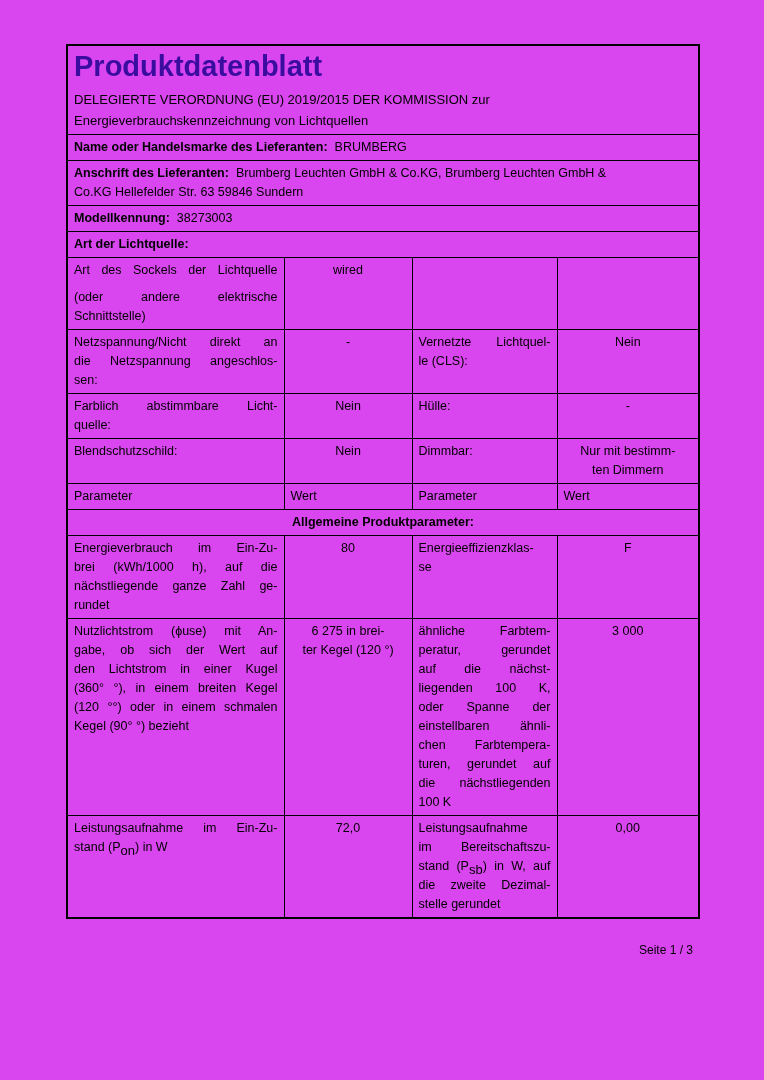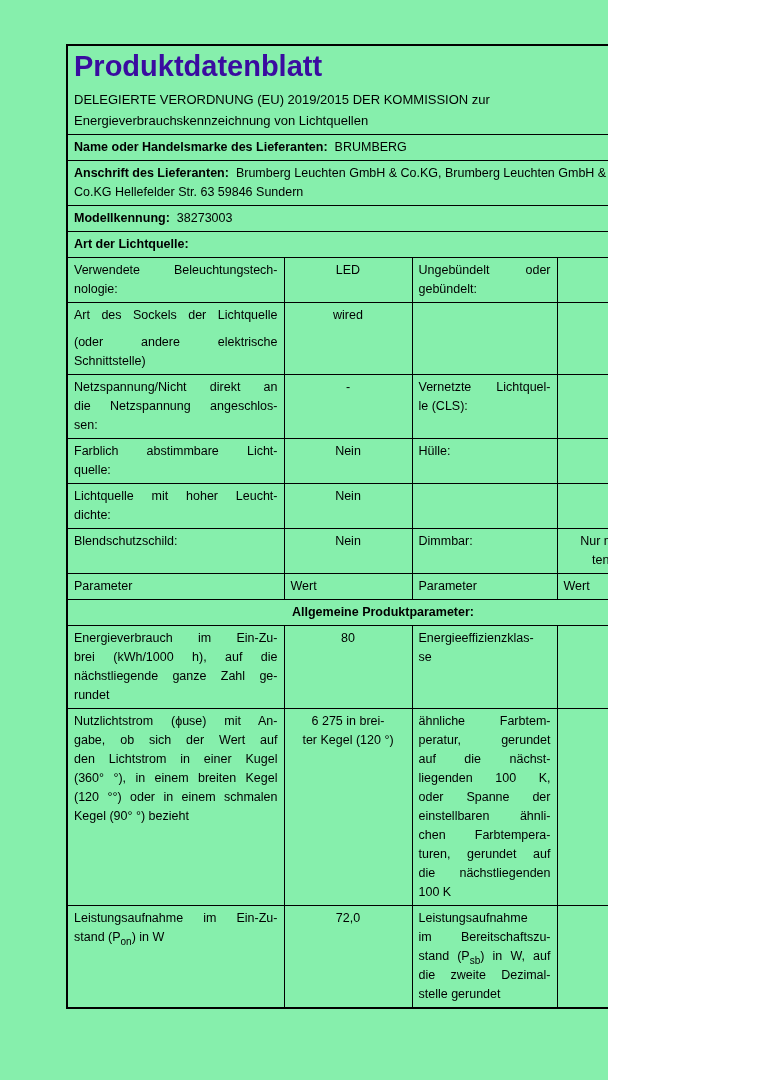--- a/index.html
+++ b/index.html
@@ -4,23 +4,23 @@
 <style>
   html, body {
     margin: 0;
     padding: 0;
     background: #ffffff;
     font-family: "Liberation Sans", "DejaVu Sans", sans-serif;
     color: #000;
   }
   .page {
     position: relative;
-    width: 608px;
+    width: 764px;
     height: 1080px;
-    background: #86efac;
+    background: #d946ef;
     overflow: hidden;
   }
   .sheet {
     position: absolute;
     left: 66px;
     top: 44px;
     width: 632px;
   }
   table.doc {
     width: 632px;
@@ -51,21 +51,21 @@
   }
   .label { font-weight: bold; }
   .inline-value { white-space: pre-line; margin-left: 7px; }
   
   td.val { text-align: center; white-space: pre-line; }
   
   .tl { display: block; text-align: justify; text-align-last: justify; }
   .tl-last { text-align-last: left; }
   .tl:empty { height: 8px; }
   td.section-head { text-align: center; font-weight: bold; }
-  sub { font-size: 10px; line-height: 0; }
+  sub { font-size: 13px; line-height: 0; }
   .footer {
     text-align: right;
     margin-top: 25px;
     padding-right: 5px;
     font-size: 12px;
     line-height: 13px;
   }
 </style>
 </head>
 <body>
@@ -109,32 +109,20 @@
       </tr>
 
       <tr>
         <td colspan="4">
           <span class="label">Art der Lichtquelle:</span>
         </td>
       </tr>
 
       <tr>
         <td>
-              <span class="tl">Verwendete Beleuchtungstech-</span>
-              <span class="tl tl-last">nologie:</span>
-            </td>
-        <td class="val">LED</td>
-        <td>
-              <span class="tl">Ungebündelt oder</span>
-              <span class="tl tl-last">gebündelt:</span>
-            </td>
-        <td class="val">DLS</td>
-      </tr>
-      <tr>
-        <td>
               <span class="tl">Art des Sockels der Lichtquelle</span>
               <span class="tl"></span>
               <span class="tl">(oder andere elektrische</span>
               <span class="tl tl-last">Schnittstelle)</span>
             </td>
         <td class="val">wired</td>
         <td></td>
         <td></td>
       </tr>
       <tr>
@@ -153,29 +141,20 @@
       <tr>
         <td>
               <span class="tl">Farblich abstimmbare Licht-</span>
               <span class="tl tl-last">quelle:</span>
             </td>
         <td class="val">Nein</td>
         <td>
               <span class="tl tl-last">Hülle:</span>
             </td>
         <td class="val">-</td>
-      </tr>
-      <tr>
-        <td>
-              <span class="tl">Lichtquelle mit hoher Leucht-</span>
-              <span class="tl tl-last">dichte:</span>
-            </td>
-        <td class="val">Nein</td>
-        <td></td>
-        <td></td>
       </tr>
       <tr>
         <td>
               <span class="tl tl-last">Blendschutzschild:</span>
             </td>
         <td class="val">Nein</td>
         <td>
               <span class="tl tl-last">Dimmbar:</span>
             </td>
         <td class="val">Nur mit bestimm-

